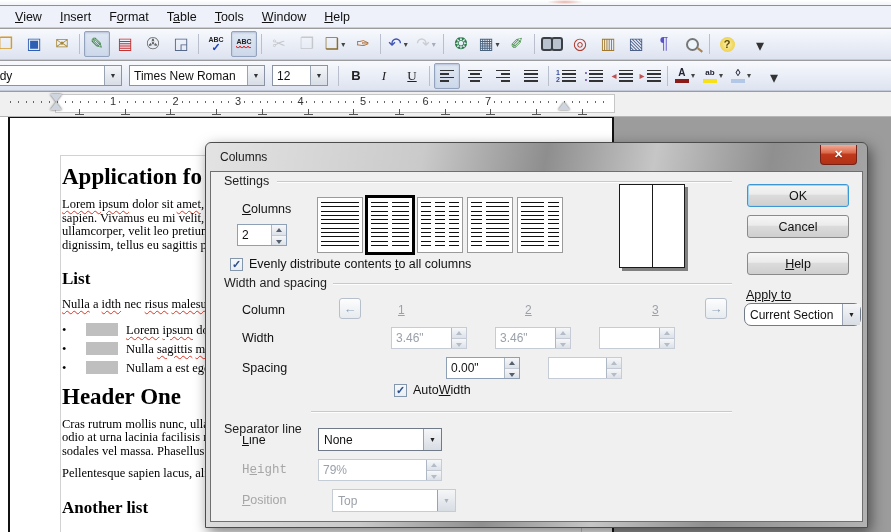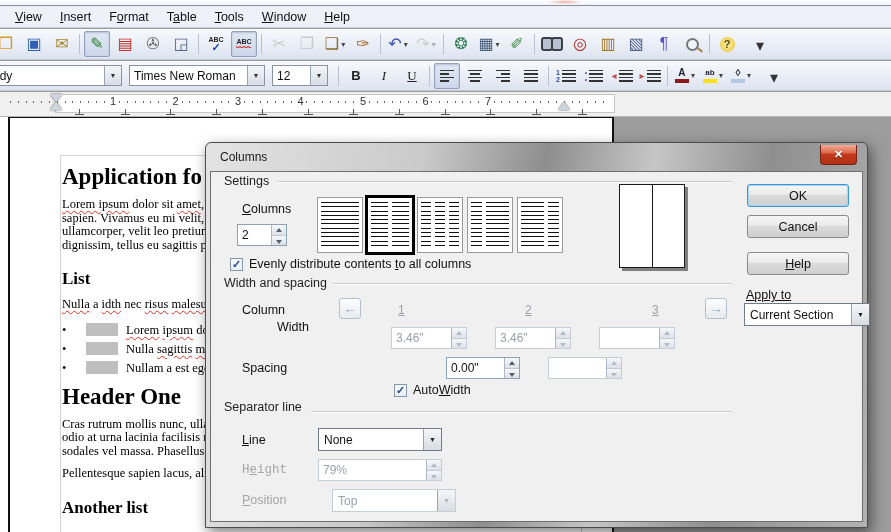--- a/index.html
+++ b/index.html
@@ -498,43 +498,43 @@
     <span id="preview-page">
         <i></i>
         <i></i>
       </span>
 
     
     <span class="pbtn default" style="left:536px;top:12px;">OK</span>
     <span class="pbtn" style="left:536px;top:43px;">Cancel</span>
     <span class="pbtn" style="left:536px;top:80px;"><span class="mn">H</span>elp</span>
     <span class="dlabel" style="left:535px;top:116px;text-decoration:underline;"><span class="mn">A</span>pply to</span>
-    <span class="dcombo" style="left:533px;top:131px;width:126px;">
+    <span class="dcombo" style="left:533px;top:131px;width:117px;border-radius:7px;">
       <span class="cval">Current Section</span>
       <span class="cbtn">▼</span>
     </span>
 
     
     <span class="group-label" style="left:13px;top:104px;">Width and spacing</span>
     <span class="group-line" style="left:122px;right:130px;top:111px;"></span>
     <span class="dlabel" style="left:31px;top:131px;">Column</span>
     <span class="navbtn" style="left:128px;top:126px;">←</span>
     <span id="col-numbers"><span class="colnum" style="left: 187px; top: 131px;">1</span><span class="colnum" style="left: 314px; top: 131px;">2</span><span class="colnum" style="left: 441px; top: 131px;">3</span></span>
     <span class="navbtn" style="left:494px;top:126px;">→</span>
-    <span class="dlabel" style="left:31px;top:148px;margin-left:35px;">Width</span>
+    <span class="dlabel" style="left:31px;top:159px;">Width</span>
     <span id="width-fields"></span>
     <span class="dlabel" style="left:31px;top:189px;">Spacing</span>
     <span id="spacing-fields"></span>
     <span class="cb" style="left:183px;top:212px;" id="cb-autowidth">
         <span class="tick">✓</span>
       </span>
     <span class="dlabel" style="left:202px;top:211px;">Auto<span class="mn">W</span>idth</span>
 
     
-    <span class="group-label" style="left:13px;top:228px;">Separator line</span>
+    <span class="group-label" style="left:13px;top:250px;">Separator line</span>
     <span class="group-line" style="left:100px;right:130px;top:239px;"></span>
     <span class="dlabel" style="left:31px;top:261px;"><span class="mn">L</span>ine</span>
     <span class="dcombo" style="left:107px;top:256px;width:124px;">
       <span class="cval">None</span>
       <span class="cbtn">▼</span>
     </span>
     <span class="dlabel dis" style="left:31px;top:291px;font-family:Liberation Mono, monospace;">H<span class="mn">e</span>ight</span>
     <span class="spin dis" style="left:107px;top:287px;width:124px;">
       <span class="sval">79%</span>
       <span class="sbtns">

